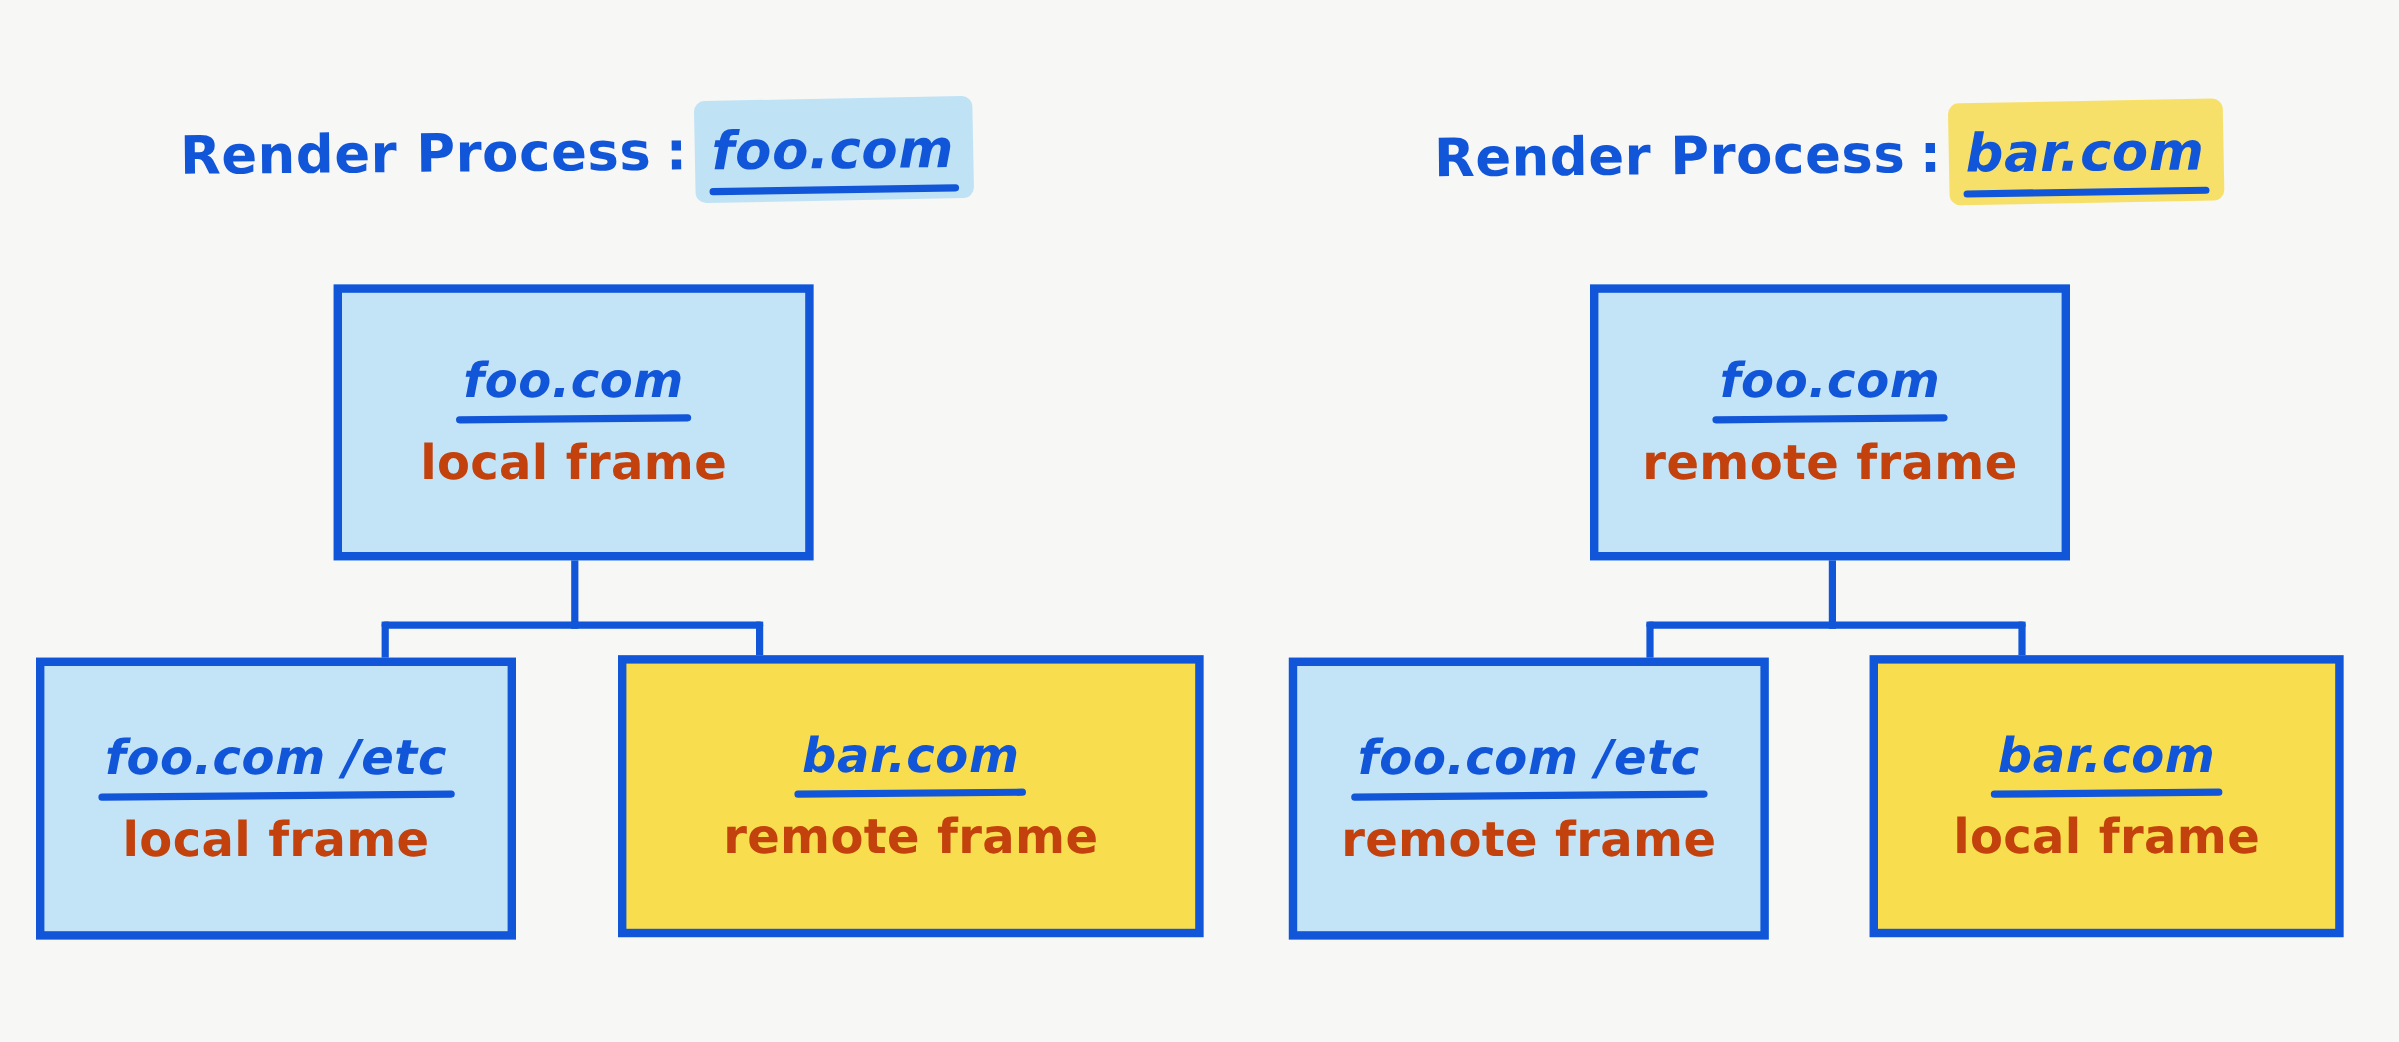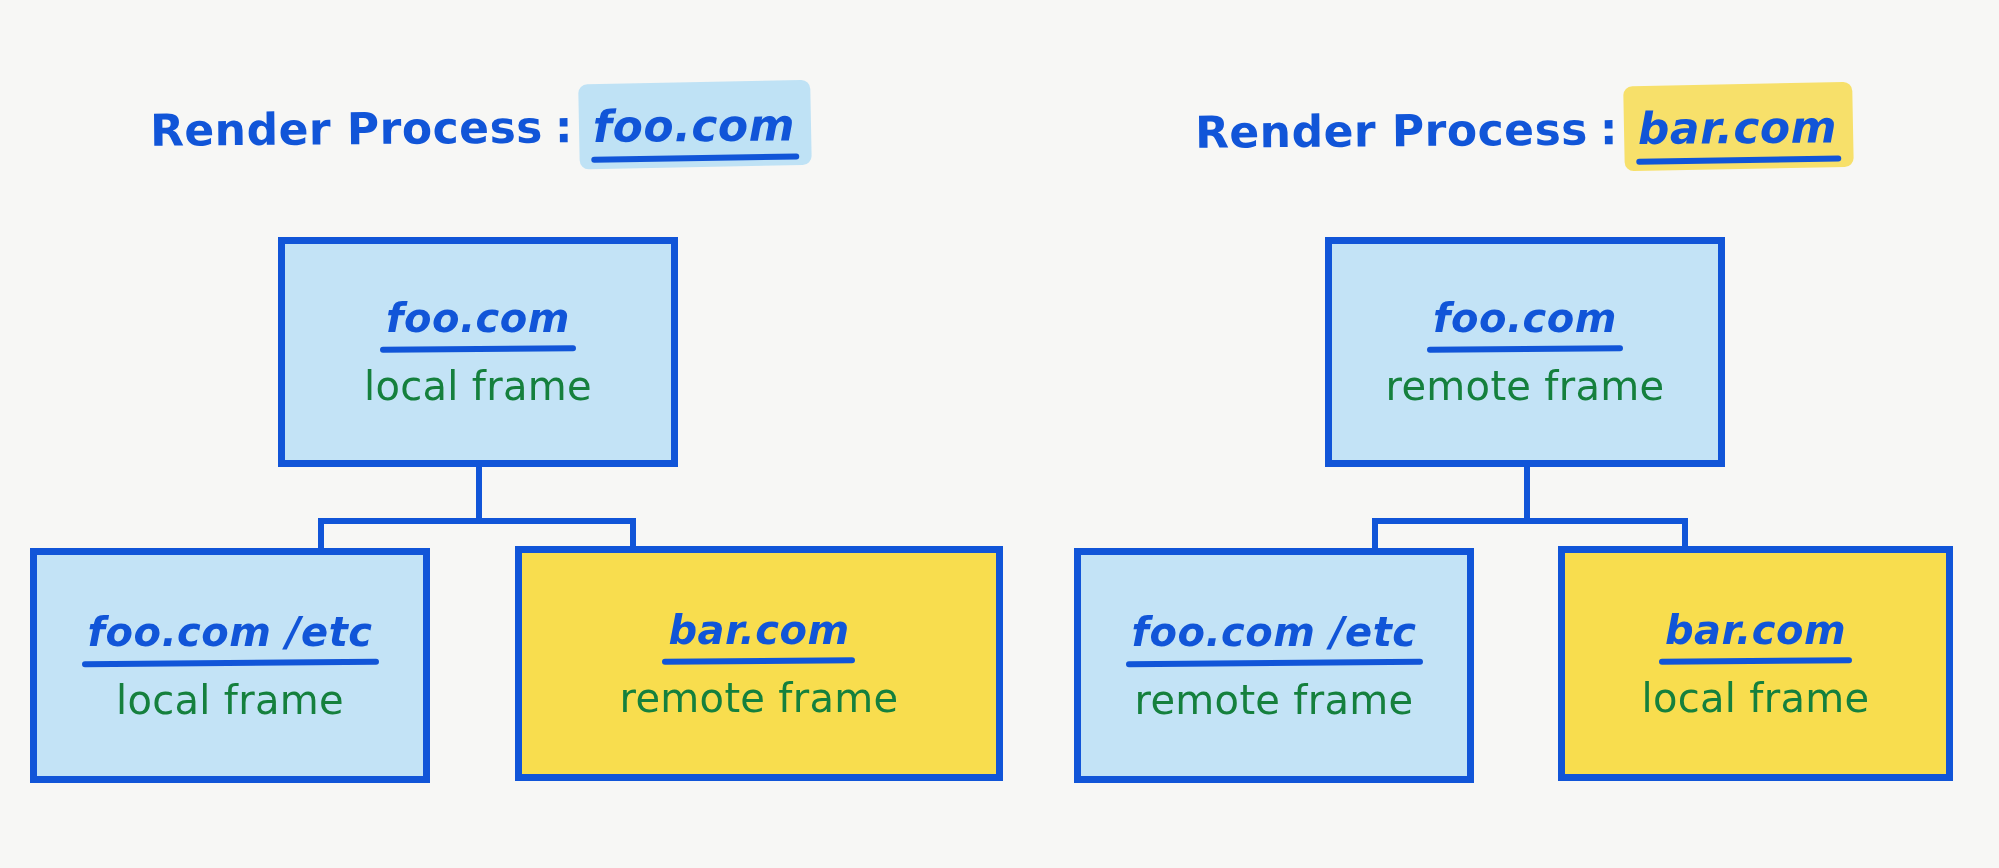--- a/index.html
+++ b/index.html
@@ -105,22 +105,22 @@
     bottom: -11px;
     height: 6px;
     background: #1155d8;
     border-radius: 3px;
     transform: rotate(-0.5deg);
   }
 
   .node .kind {
     font-family: "DejaVu Sans", sans-serif;
     font-size: 40px;
-    font-weight: 400;
-    color: #15803d;
+    font-weight: 700;
+    color: #c2410c;
     letter-spacing: 0.3px;
     white-space: nowrap;
   }
 
   
   .conn {
     position: absolute;
     background: #1155d8;
     z-index: 1;
   }

